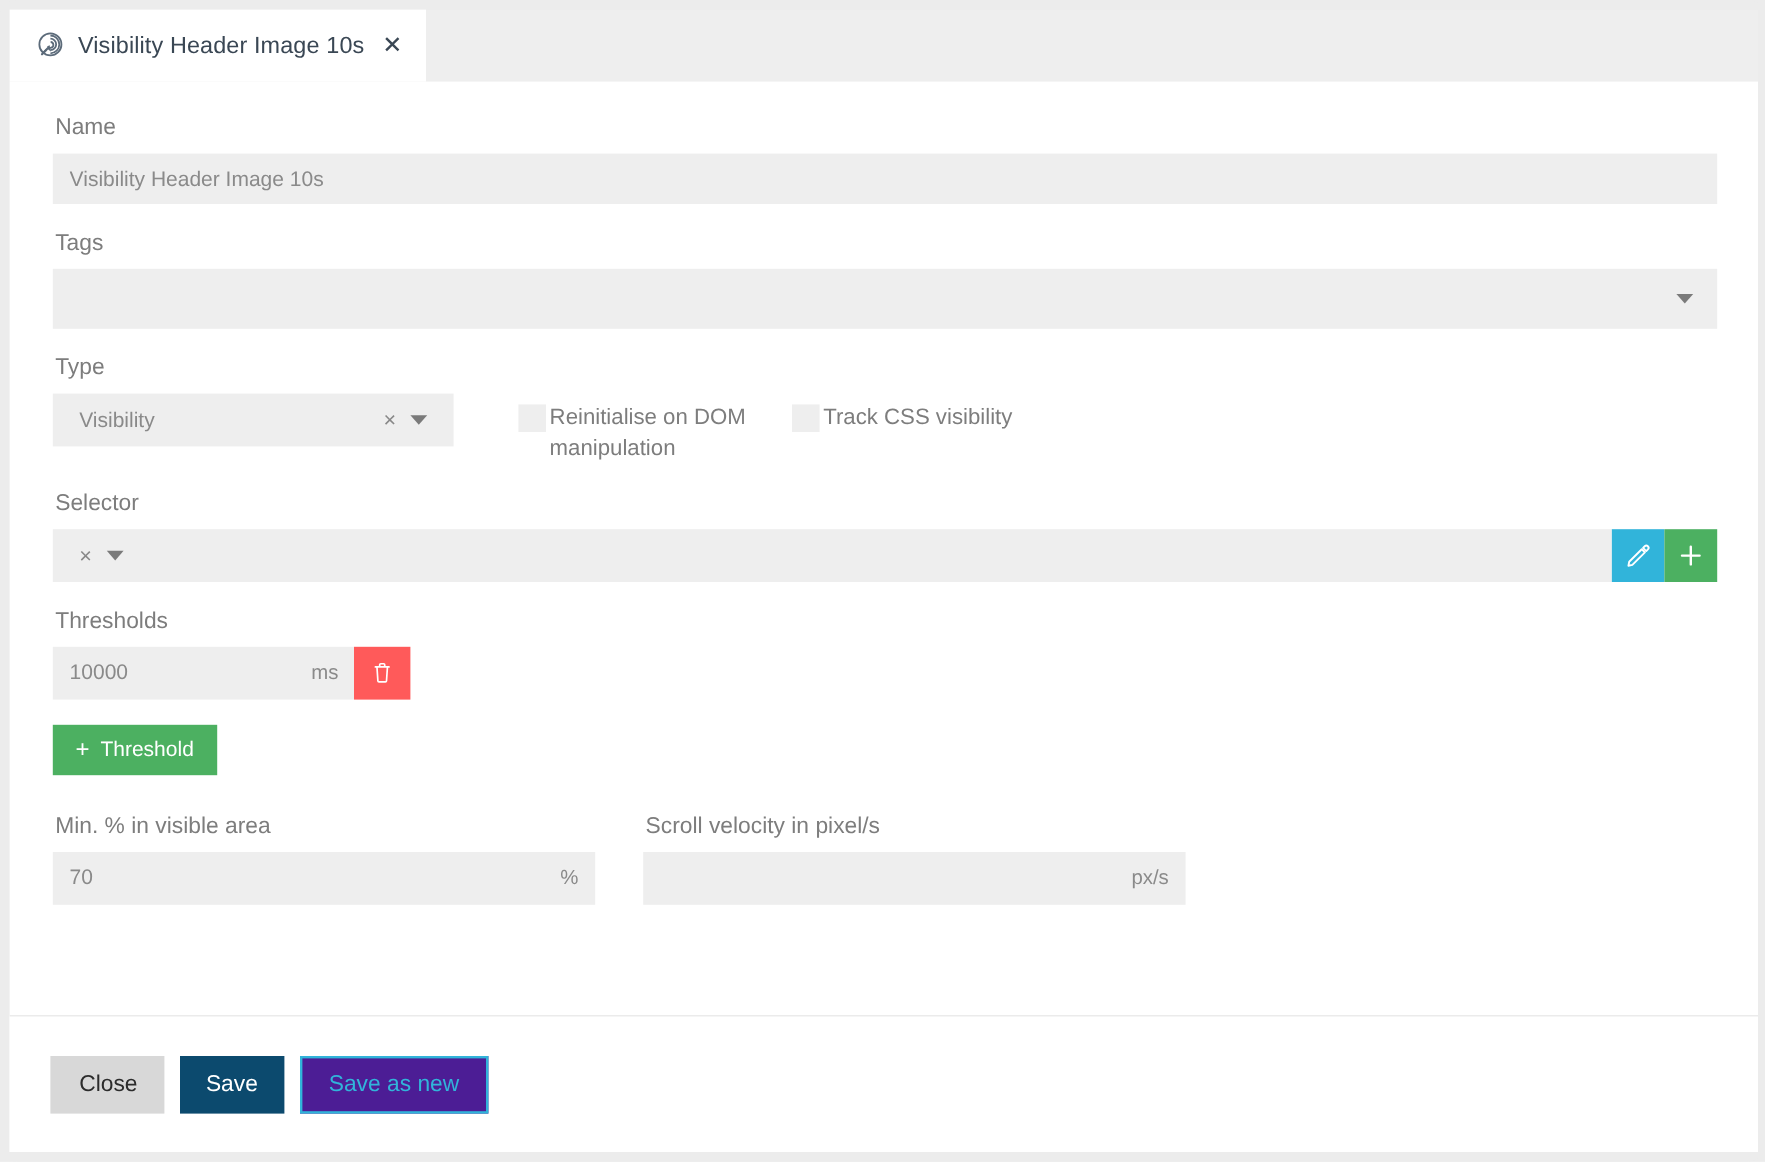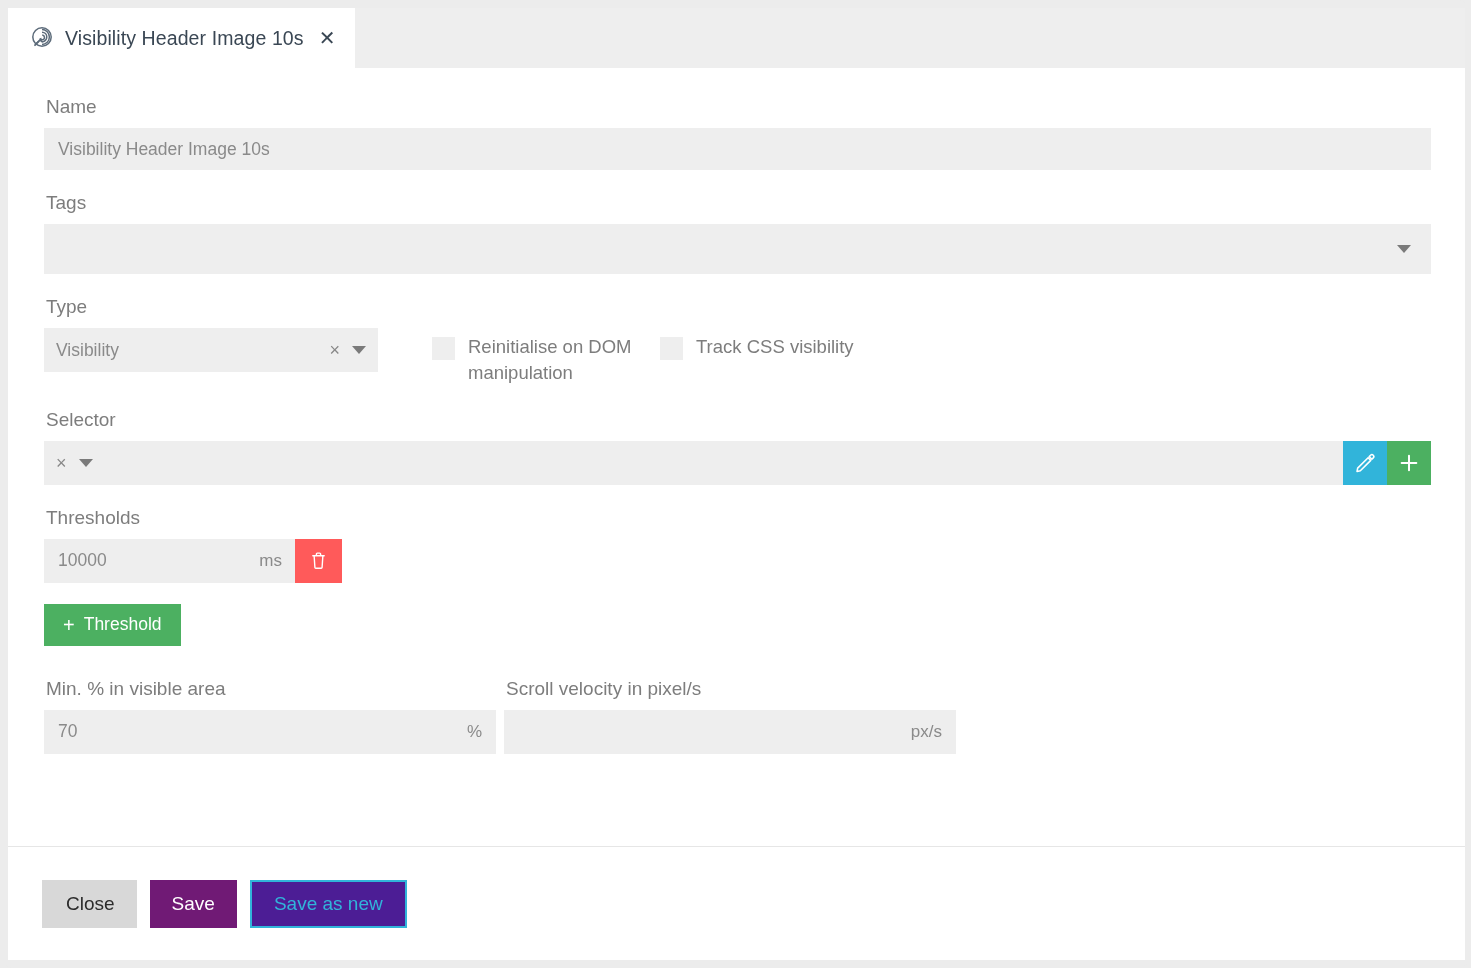--- a/index.html
+++ b/index.html
@@ -95,21 +95,21 @@
     display: flex;
     align-items: center;
   }
 
   .select {
     position: relative;
     background: #eeeeee;
     height: 44px;
     display: flex;
     align-items: center;
-    padding: 0 12px;
+    padding: 0 22px;
     font-size: 17.5px;
     color: #8a8a8a;
     cursor: pointer;
     user-select: none;
   }
   .select .value { flex: 1 1 auto; white-space: nowrap; overflow: hidden; }
   .clear-x {
     font-size: 18px;
     color: #888;
     margin-right: 12px;
@@ -131,21 +131,21 @@
   
   .type-row {
     display: flex;
     align-items: flex-start;
     gap: 0;
   }
   .type-select-wrap { width: 334px; flex: 0 0 auto; }
   .checkbox-item {
     display: flex;
     align-items: flex-start;
-    gap: 13px;
+    gap: 3px;
     cursor: pointer;
     margin-top: 6px;
   }
   .cb1 { margin-left: 54px; width: 200px; }
   .cb2 { margin-left: 28px; }
   .checkbox {
     width: 23px; height: 23px;
     background: #eeeeee;
     flex: 0 0 auto;
     margin-top: 3px;
@@ -212,21 +212,21 @@
     display: inline-flex;
     align-items: center;
     gap: 9px;
     cursor: pointer;
   }
   .plus-glyph { font-size: 20px; line-height: 1; font-weight: 400; }
 
   
   .two-col {
     display: flex;
-    gap: 8px;
+    gap: 40px;
     margin-top: 32px;
   }
   .col { width: 452px; flex: 0 0 auto; }
   .suffix-input {
     background: #eeeeee;
     height: 44px;
     display: flex;
     align-items: center;
     padding: 0 14px;
     font-size: 17.5px;
@@ -252,21 +252,21 @@
     padding: 0 22px;
     font-size: 19px;
     font-family: "Liberation Sans", sans-serif;
     border: none;
     cursor: pointer;
     display: inline-flex;
     align-items: center;
     justify-content: center;
   }
   .btn-close { background: #d8d8d8; color: #2c2c2c; padding-left: 24px; }
-  .btn-save  { background: #701a75; color: #ffffff; }
+  .btn-save  { background: #0c4a6e; color: #ffffff; }
   .btn-savenew {
     background: #4c1d95;
     color: #31b4da;
     border: 2px solid #31b4da;
   }
 </style>
 </head>
 <body>
 
 <div id="app">

